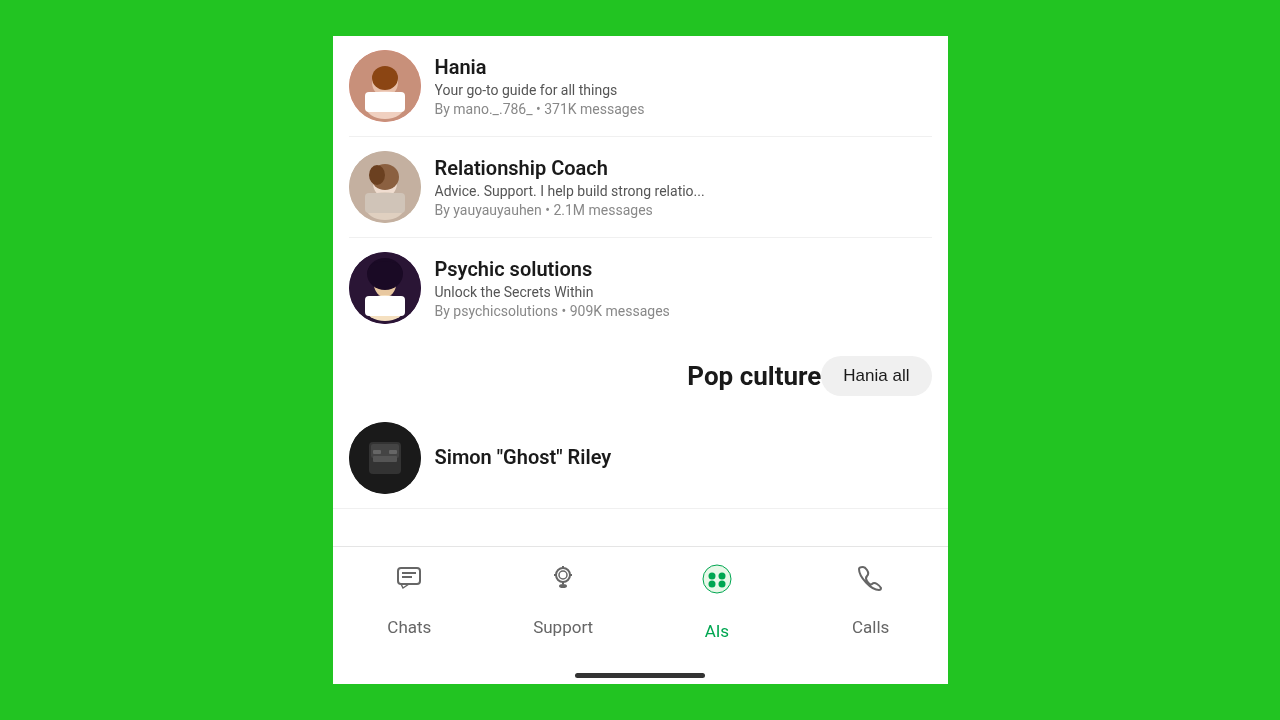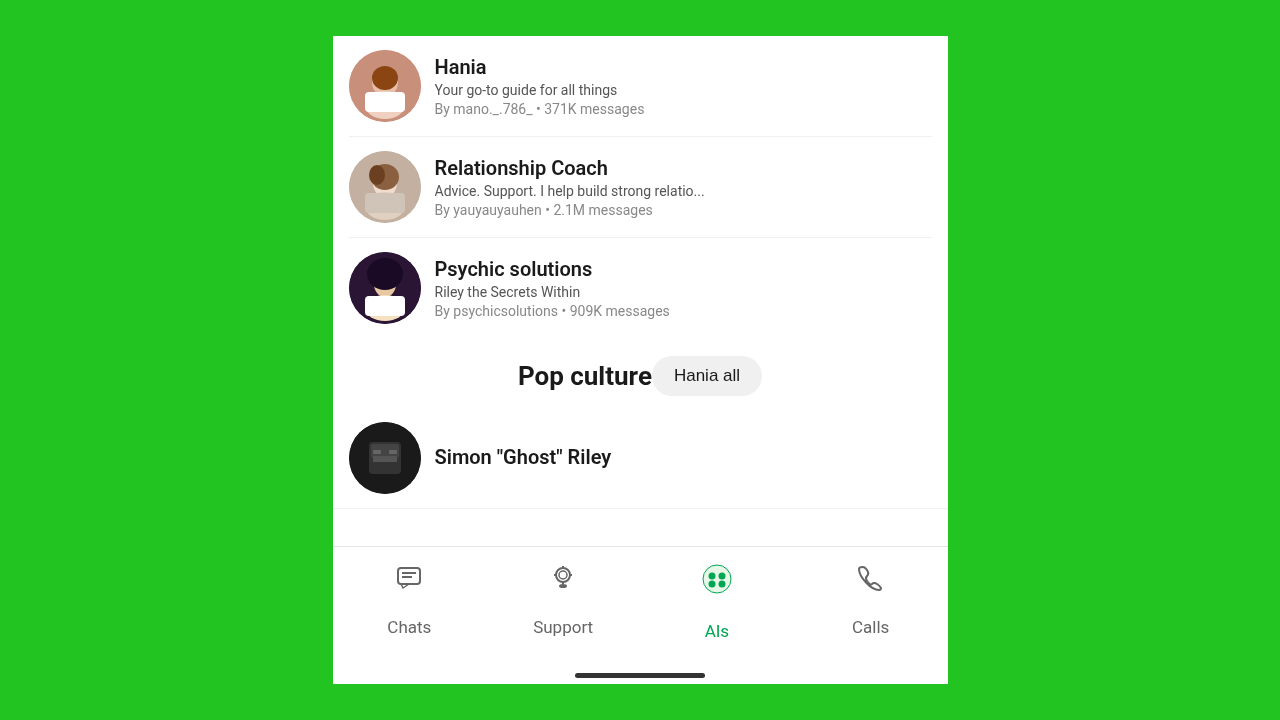--- a/index.html
+++ b/index.html
@@ -96,21 +96,21 @@
       overflow: hidden;
       text-overflow: ellipsis;
     }
     .ai-meta {
       font-size: 14px;
       color: #888;
     }
     .section-header {
       display: flex;
       align-items: center;
-      justify-content: center;
+      justify-content: flex-end;
       padding: 18px 16px 12px 16px;
     }
     .section-title {
       font-size: 26px;
       font-weight: 700;
       color: #1a1a1a;
     }
     .view-all-btn {
       background: #f0f0f0;
       border: none;
@@ -219,21 +219,21 @@
             <circle cx="36" cy="36" r="36" fill="#2a1535"></circle>
             <ellipse cx="36" cy="32" rx="11" ry="13" fill="#e8c8a0"></ellipse>
             <ellipse cx="36" cy="22" rx="18" ry="16" fill="#1a0a25"></ellipse>
             <path d="M18 22 Q20 8 36 10 Q52 8 54 22" fill="#1a0a25"></path>
             <ellipse cx="36" cy="56" rx="20" ry="13" fill="#f5e0c0"></ellipse>
             <rect x="16" y="44" width="40" height="20" rx="4" fill="#fff"></rect>
           </svg>
         </div>
         <div class="ai-info">
           <div class="ai-name">Psychic solutions</div>
-          <div class="ai-desc">Riley the Secrets Within</div>
+          <div class="ai-desc">Unlock the Secrets Within</div>
           <div class="ai-meta">By psychicsolutions • 909K messages</div>
         </div>
       </div>
 
     </div>
 
     <div class="section-header">
       <span class="section-title">Pop culture</span>
       <button class="view-all-btn">Hania all</button>
     </div>

